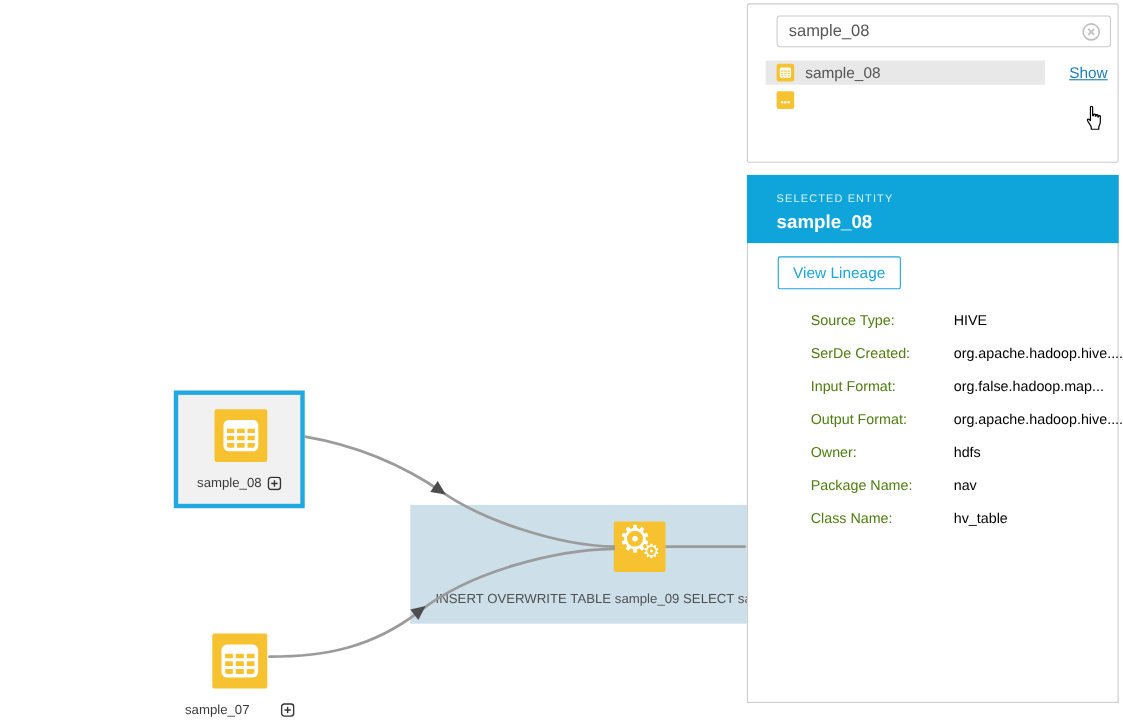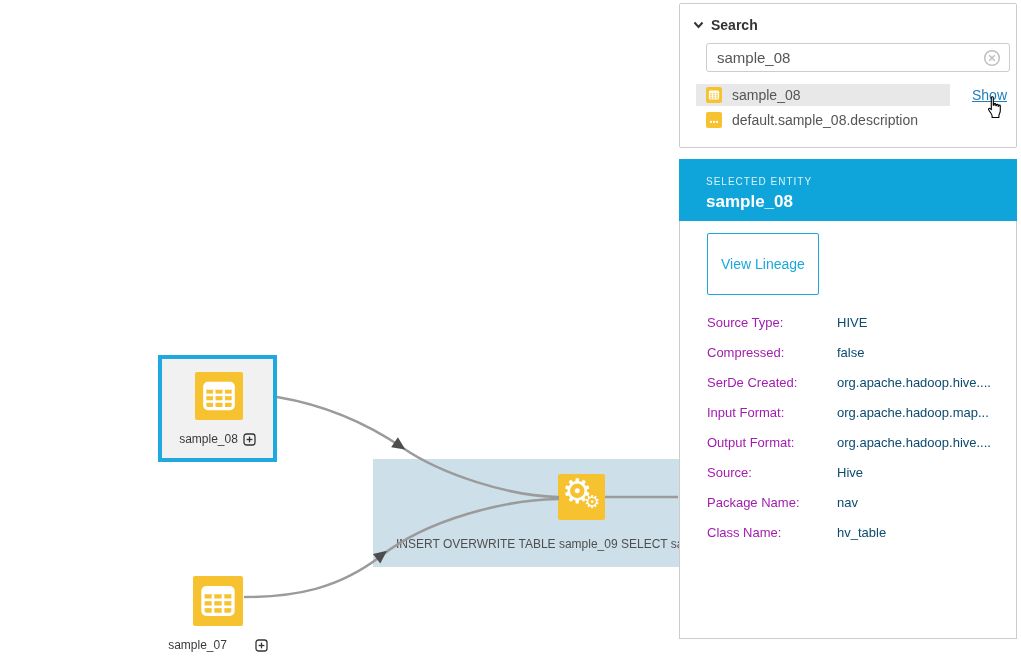--- a/index.html
+++ b/index.html
@@ -42,26 +42,26 @@
   .sp-row.hl .sp-row-main{background:#e8e8e8;}
   .mini-icon{width:16px;height:16px;background:#f7c230;border-radius:2px;display:flex;align-items:center;justify-content:center;flex:none;}
   .sp-row-label{margin-left:10px;}
   .show-link{color:#1f7eb8;text-decoration:underline;margin-left:22px;cursor:pointer;}
   .cursor{position:absolute;left:984px;top:96px;z-index:20;pointer-events:none;}
   .entity-panel{position:absolute;left:679px;top:159px;width:338px;height:480px;box-sizing:border-box;
     background:#fff;border:1px solid #cccccc;border-top:none;z-index:5;}
   .ep-header{height:62px;background:#0fa5da;box-sizing:border-box;padding:17px 12px 0 27px;margin:0 -1px;}
   .ep-kicker{font-size:10px;letter-spacing:1px;color:rgba(255,255,255,0.85);}
   .ep-name{font-size:17px;font-weight:bold;color:#ffffff;margin-top:5px;}
-  .ep-btn{margin:12px 0 0 27px;padding:22px 13px;background:#fff;border:1px solid #1ba7dc;border-radius:2px;
+  .ep-btn{margin:12px 0 0 27px;padding:6px 13px;background:#fff;border:1px solid #1ba7dc;border-radius:2px;
     color:#1ba7dc;font-size:14px;font-family:"Liberation Sans",sans-serif;cursor:pointer;}
   .ep-props{margin-top:12px;}
   .ep-row{display:flex;align-items:center;height:30px;padding-left:27px;font-size:13px;}
-  .ep-lab{width:130px;flex:none;color:#a21caf;}
-  .ep-val{color:#0c4a6e;white-space:nowrap;}
+  .ep-lab{width:130px;flex:none;color:#4d7c0f;margin-left:30px;}
+  .ep-val{color:#000000;white-space:nowrap;}
 </style>
 </head>
 <body>
 
 <div class="diagram">
 
   <div class="op-box">
     <div class="op-gear">
       <span class="gear-big">⚙</span>
       <span class="gear-small">⚙</span>
@@ -120,26 +120,20 @@
     <span>sample_07</span>
     <svg width="13" height="13" viewBox="0 0 13 13">
       <rect x="1" y="1" width="11" height="11" rx="2.5" fill="none" stroke="#333" stroke-width="1.3"></rect>
       <line x1="6.5" y1="3.6" x2="6.5" y2="9.4" stroke="#333" stroke-width="1.3"></line>
       <line x1="3.6" y1="6.5" x2="9.4" y2="6.5" stroke="#333" stroke-width="1.3"></line>
     </svg>
   </div>
 </div>
 
 <div class="search-panel">
-  <div class="sp-header">
-    <svg width="11" height="8" viewBox="0 0 11 8">
-      <polyline points="1.5,1.5 5.5,6 9.5,1.5" fill="none" stroke="#333" stroke-width="2"></polyline>
-    </svg>
-    <span class="sp-title">Search</span>
-  </div>
   <div class="sp-inputwrap">
     <input class="sp-input" type="text" value="sample_08" style="">
     <span class="sp-clear">
       <svg width="18" height="18" viewBox="0 0 18 18">
         <circle cx="9" cy="9" r="7.3" fill="none" stroke="#bfbfbf" stroke-width="1.5"></circle>
         <line x1="6.3" y1="6.3" x2="11.7" y2="11.7" stroke="#bfbfbf" stroke-width="1.5"></line>
         <line x1="11.7" y1="6.3" x2="6.3" y2="11.7" stroke="#bfbfbf" stroke-width="1.5"></line>
       </svg>
     </span>
   </div>
@@ -162,21 +156,20 @@
     </div>
     <div class="sp-row">
       <div class="sp-row-main">
         <span class="mini-icon">
           <svg width="12" height="12" viewBox="0 0 16 16">
             <circle cx="4" cy="10.5" r="1.5" fill="#fff"></circle>
             <circle cx="8" cy="10.5" r="1.5" fill="#fff"></circle>
             <circle cx="12" cy="10.5" r="1.5" fill="#fff"></circle>
           </svg>
         </span>
-        <span class="sp-row-label">default.sample_08.description</span>
       </div>
     </div>
   </div>
 </div>
 
 <div class="cursor">
   <svg width="21" height="24" viewBox="0 0 21 24">
     <path d="M7.3 1.6 C7.3 0.4 9.3 0.4 9.3 1.6 L9.3 9.2 L10 9.2 L10 8.4 C10 7.4 11.8 7.4 11.8 8.4 L11.8 9.6 L12.4 9.6 L12.4 8.9 C12.4 8 14.1 8 14.1 8.9 L14.1 10.2 L14.7 10.2 L14.7 9.7 C14.7 8.9 16.3 8.9 16.3 9.8 L16.3 14.6 C16.3 17.3 14.9 18.2 14.9 19.6 L14.9 21.5 L8.1 21.5 L8.1 19.8 C8.1 18.3 5.9 16.2 4.7 13.8 C4.1 12.6 5.2 11.8 6.2 12.6 L7.3 13.7 Z" fill="#ffffff" stroke="#000000" stroke-width="1.1" stroke-linejoin="round"></path>
   </svg>
 </div>
@@ -186,38 +179,34 @@
     <div class="ep-kicker">SELECTED ENTITY</div>
     <div class="ep-name">sample_08</div>
   </div>
   <button class="ep-btn">View Lineage</button>
   <div class="ep-props">
     <div class="ep-row">
       <span class="ep-lab">Source Type:</span>
       <span class="ep-val">HIVE</span>
     </div>
     <div class="ep-row">
-      <span class="ep-lab">Compressed:</span>
-      <span class="ep-val">false</span>
-    </div>
-    <div class="ep-row">
       <span class="ep-lab">SerDe Created:</span>
       <span class="ep-val">org.apache.hadoop.hive....</span>
     </div>
     <div class="ep-row">
       <span class="ep-lab">Input Format:</span>
-      <span class="ep-val">org.apache.hadoop.map...</span>
+      <span class="ep-val">org.false.hadoop.map...</span>
     </div>
     <div class="ep-row">
       <span class="ep-lab">Output Format:</span>
       <span class="ep-val">org.apache.hadoop.hive....</span>
     </div>
     <div class="ep-row">
-      <span class="ep-lab">Source:</span>
-      <span class="ep-val">Hive</span>
+      <span class="ep-lab">Owner:</span>
+      <span class="ep-val">hdfs</span>
     </div>
     <div class="ep-row">
       <span class="ep-lab">Package Name:</span>
       <span class="ep-val">nav</span>
     </div>
     <div class="ep-row">
       <span class="ep-lab">Class Name:</span>
       <span class="ep-val">hv_table</span>
     </div>
   </div>

